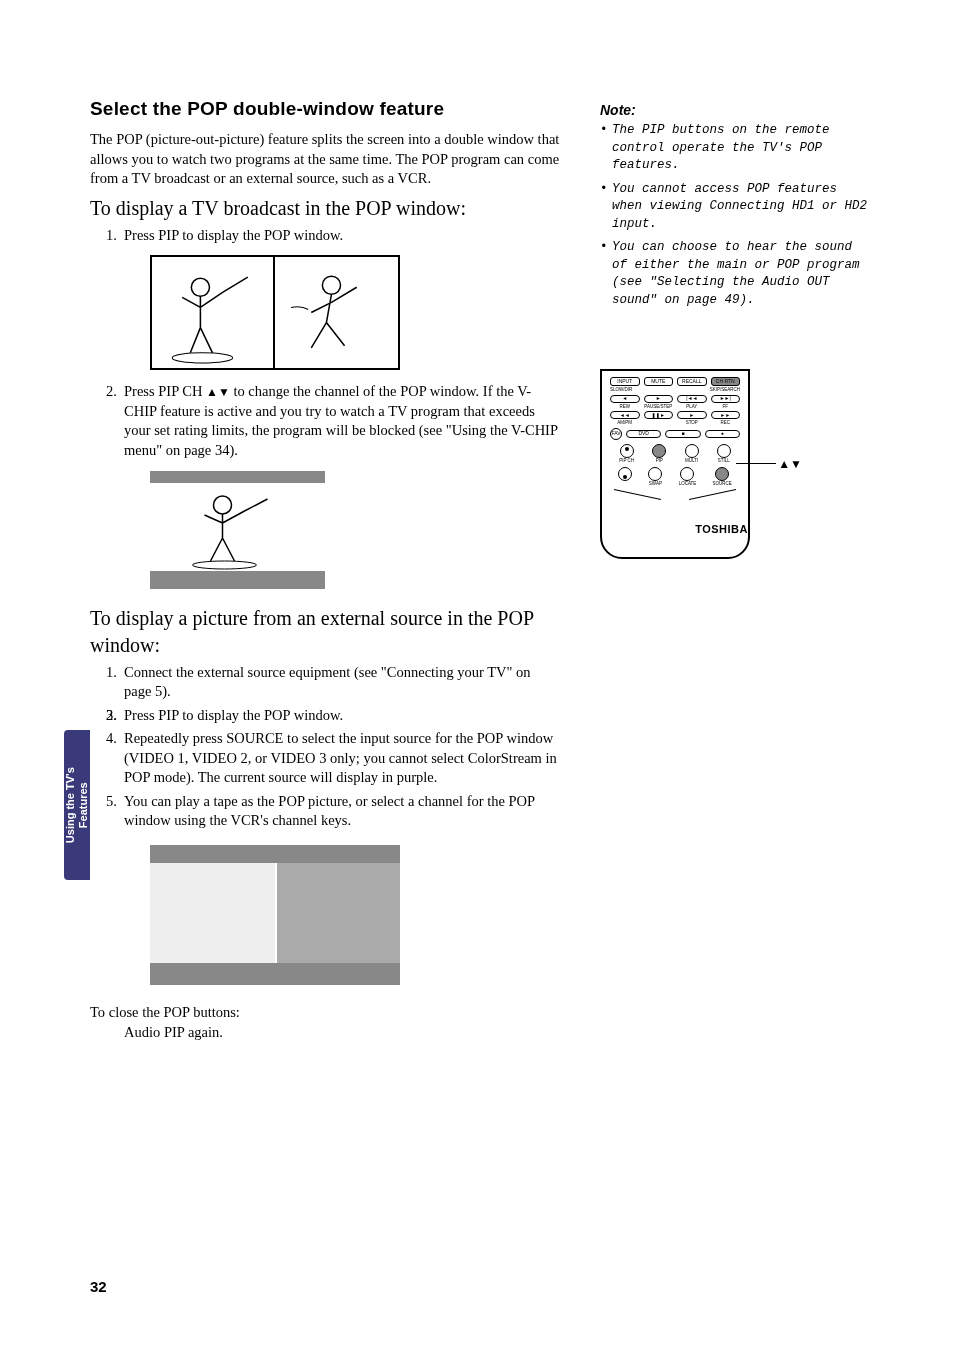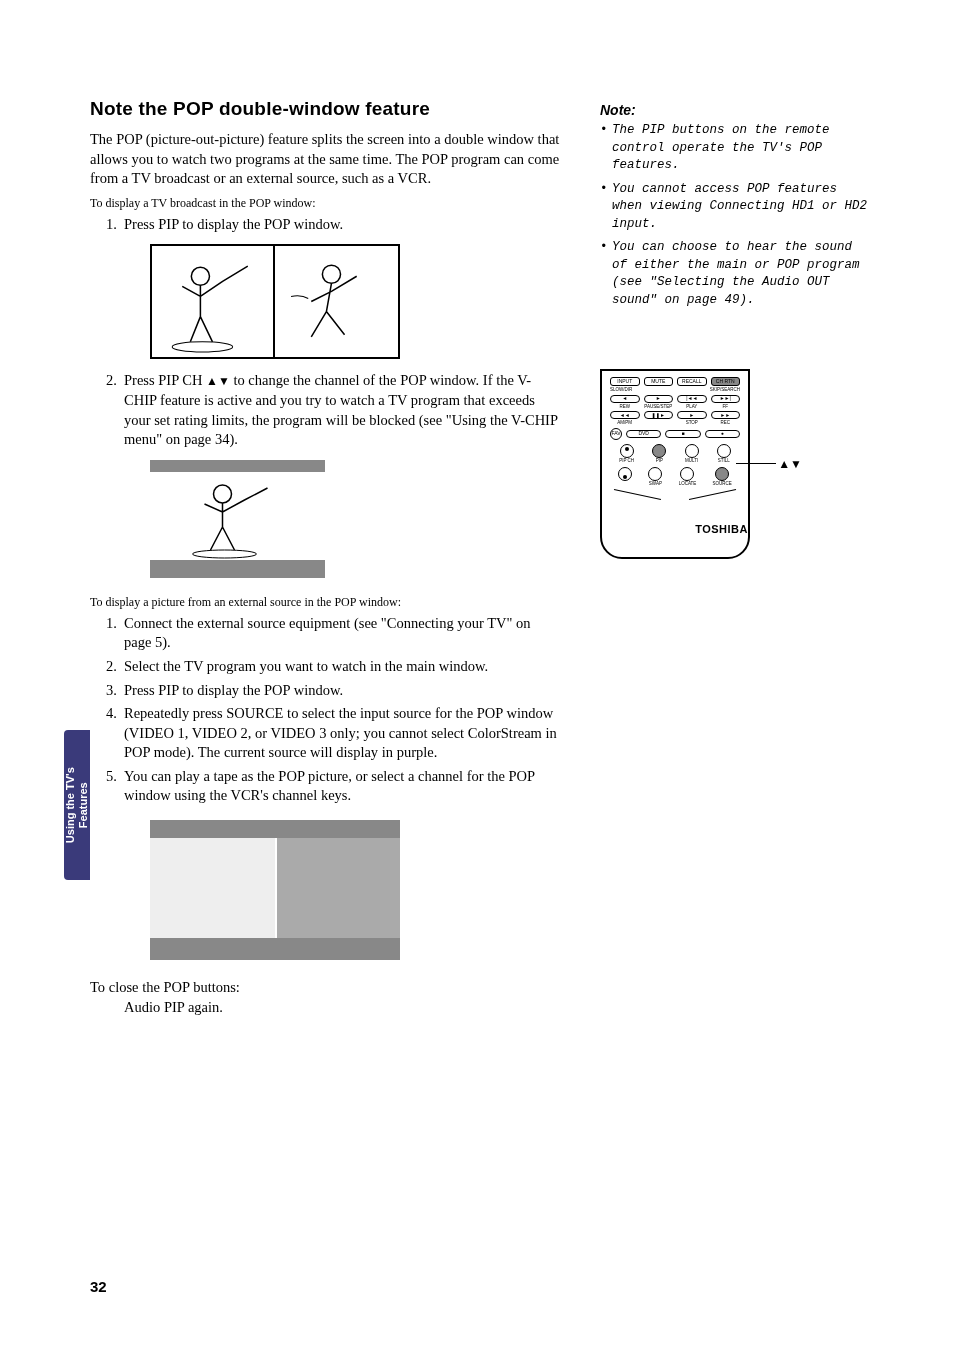--- a/index.html
+++ b/index.html
@@ -29,21 +29,21 @@
     font-size: 19px;
     margin-bottom: 10px;
     letter-spacing: 0.2px;
   }
   .body-text {
     font-size: 14.5px;
     line-height: 1.35;
     margin-bottom: 6px;
   }
   .subhead {
-    font-size: 12px;
+    font-size: 20px;
     line-height: 1.35;
     margin-top: 4px;
     margin-bottom: 4px;
     font-family: Liberation Serif, serif;
   }
   ol.steps {
     list-style: none;
     padding-left: 18px;
     font-size: 14.5px;
     line-height: 1.35;
@@ -256,21 +256,21 @@
     position: relative;
     width: 100%; height: 100%;
   }
   .sketch svg { width:100%; height:100%; }
 </style>
 </head>
 <body>
 
 <div class="page">
   <div class="main-col">
-    <h2 class="section-heading">Note the POP double-window feature</h2>
+    <h2 class="section-heading">Select the POP double-window feature</h2>
 
     <p class="body-text">The POP (picture-out-picture) feature splits the screen into a double window that allows you to watch two programs at the same time. The POP program can come from a TV broadcast or an external source, such as a VCR.</p>
 
     <p class="subhead">To display a TV broadcast in the POP window:</p>
 
     <ol class="steps">
       <li>
         <span class="num">1.</span>
         <span>Press PIP to display the POP window.</span>
       </li>
@@ -320,21 +320,20 @@
 
     <p class="subhead">To display a picture from an external source in the POP window:</p>
 
     <ol class="steps">
       <li>
         <span class="num">1.</span>
         <span>Connect the external source equipment (see "Connecting your TV" on page 5).</span>
       </li>
       <li>
         <span class="num">2.</span>
-        <span>Select the TV program you want to watch in the main window.</span>
       </li>
       <li>
         <span class="num">3.</span>
         <span>Press PIP to display the POP window.</span>
       </li>
       <li>
         <span class="num">4.</span>
         <span>Repeatedly press SOURCE to select the input source for the POP window (VIDEO 1, VIDEO 2, or VIDEO 3 only; you cannot select ColorStream in POP mode). The current source will display in purple.</span>
       </li>
       <li>

